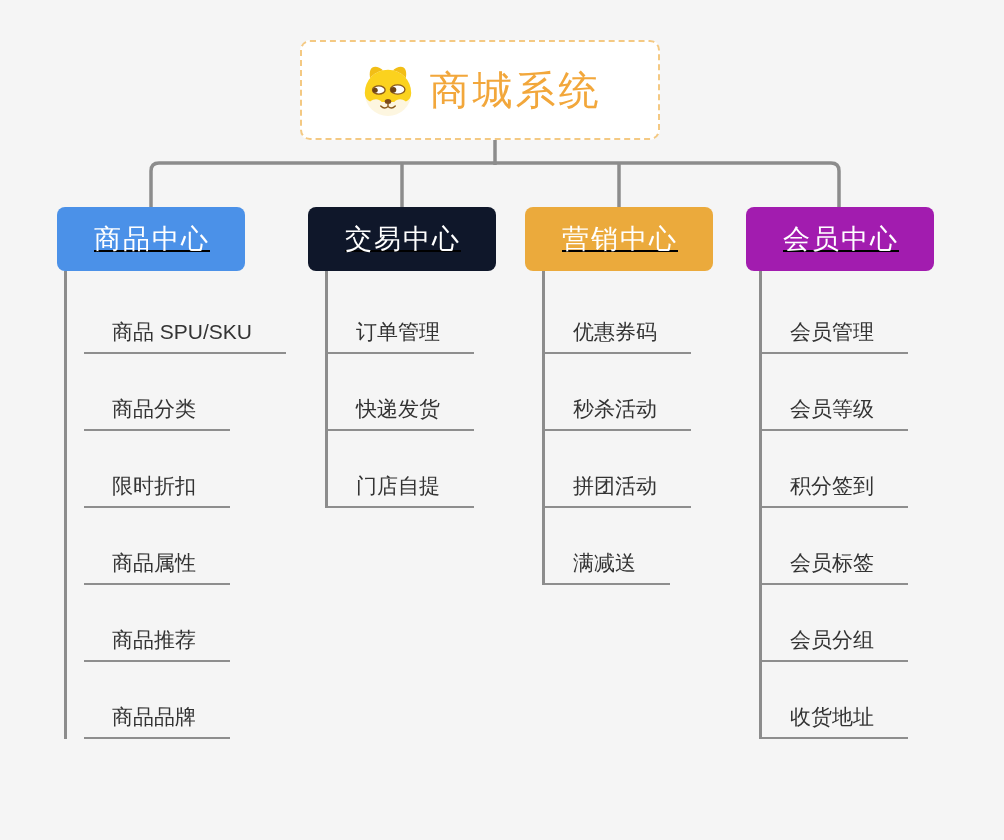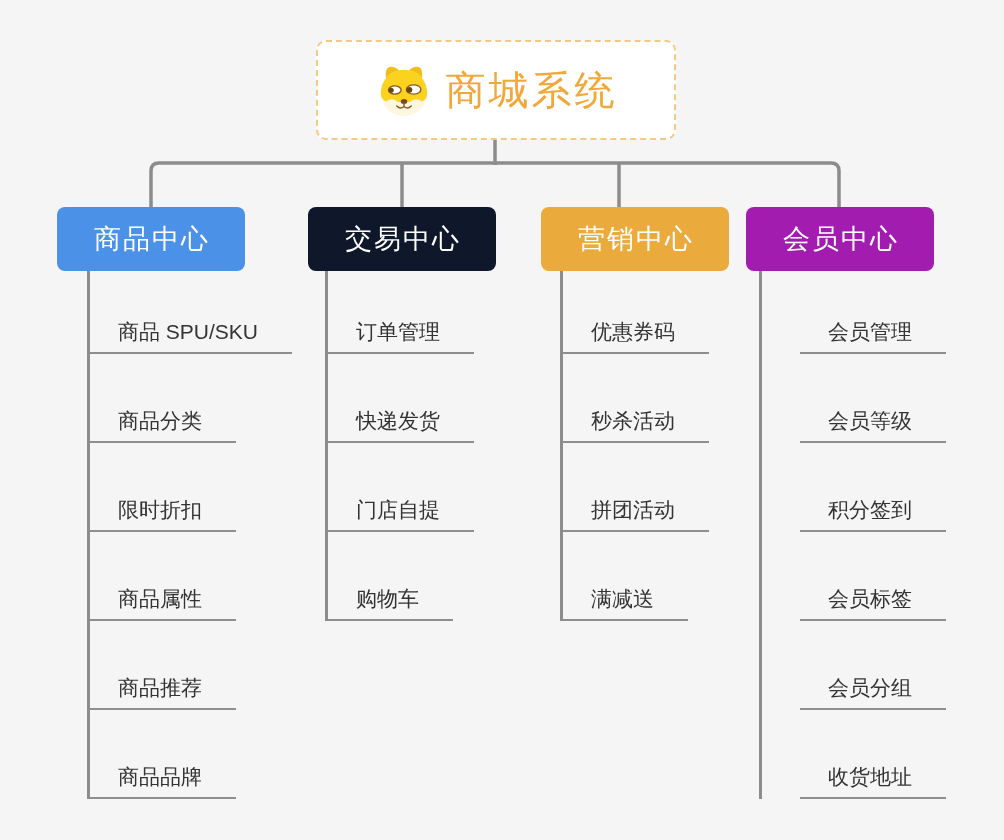--- a/index.html
+++ b/index.html
@@ -18,58 +18,59 @@
     overflow: hidden;
   }
   .canvas { position: relative; width: 1004px; height: 840px; }
 
   
   svg.connectors { position: absolute; left: 0; top: 0; width: 1004px; height: 840px; z-index: 0; }
   svg.connectors path { stroke: var(--connector); stroke-width: 3.5; fill: none; }
 
   
   .root-node {
-    position: absolute; left: 316px; top: 40px; width: 360px; height: 100px;
+    position: absolute; left: 300px; top: 40px; width: 360px; height: 100px;
     background: #FFFFFF;
     border: 2px dashed var(--root-border);
     border-radius: 10px;
     display: flex; align-items: center; justify-content: center; gap: 13px;
     z-index: 2;
   }
   .root-title {
     font-size: 40px; font-weight: 500; letter-spacing: 3px;
     color: var(--root-accent); white-space: nowrap;
   }
 
   
   .branch {
     position: absolute; top: 207px; width: 188px; height: 64px;
     border-radius: 8px;
     display: flex; align-items: center; justify-content: center;
     z-index: 2;
+    text-decoration: underline;
   }
   .branch .branch-label {
     color: #FFFFFF; font-size: 27px; letter-spacing: 2px; text-indent: 2px; white-space: nowrap;
   }
   .branch.b0 { left: 57px; }
   .branch.b1 { left: 308px; }
-  .branch.b2 { left: 541px; }
+  .branch.b2 { left: 525px; }
   .branch.b3 { left: 746px; }
 
   
   .col {
     position: absolute; top: 271px;
     border-left: 3px solid var(--connector);
     z-index: 1;
   }
-  .col.c0 { left: 87px; }
+  .col.c0 { left: 64px; padding-left: 17px; }
   .col.c1 { left: 325px; }
-  .col.c2 { left: 560px; }
-  .col.c3 { left: 759px; padding-left: 38px; }
-  .leaf { height: 89px; display: flex; align-items: flex-end; }
+  .col.c2 { left: 542px; }
+  .col.c3 { left: 759px; }
+  .leaf { height: 77px; display: flex; align-items: flex-end; }
   .col .leaf:first-child { height: 83px; }
   .leaf-label {
     display: inline-block; white-space: nowrap;
     font-size: 21px; color: var(--leaf-text);
     padding: 0 34px 6px 28px;
     border-bottom: 2px solid var(--leaf-line);
   }
 </style>
 </head>
 <body>
@@ -136,23 +137,20 @@
   <div class="col c1">
     <div class="leaf">
       <span class="leaf-label">订单管理</span>
     </div>
     <div class="leaf">
       <span class="leaf-label">快递发货</span>
     </div>
     <div class="leaf">
       <span class="leaf-label">门店自提</span>
     </div>
-    <div class="leaf">
-      <span class="leaf-label">购物车</span>
-    </div>
   </div>
 
   <div class="col c2">
     <div class="leaf">
       <span class="leaf-label">优惠券码</span>
     </div>
     <div class="leaf">
       <span class="leaf-label">秒杀活动</span>
     </div>
     <div class="leaf">

